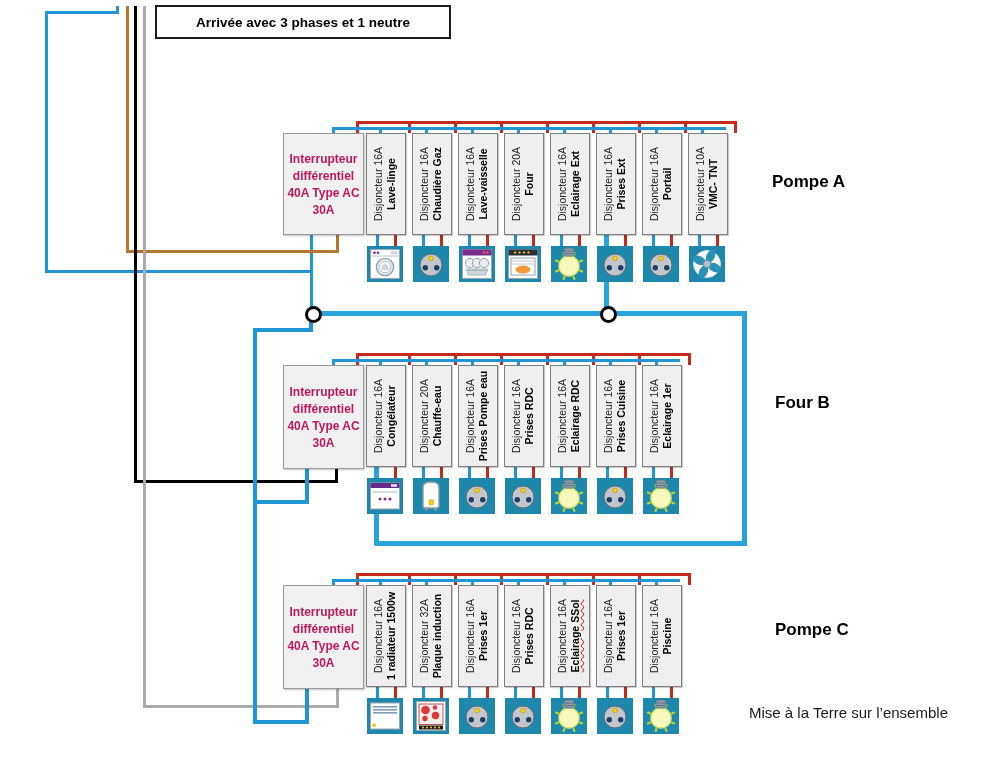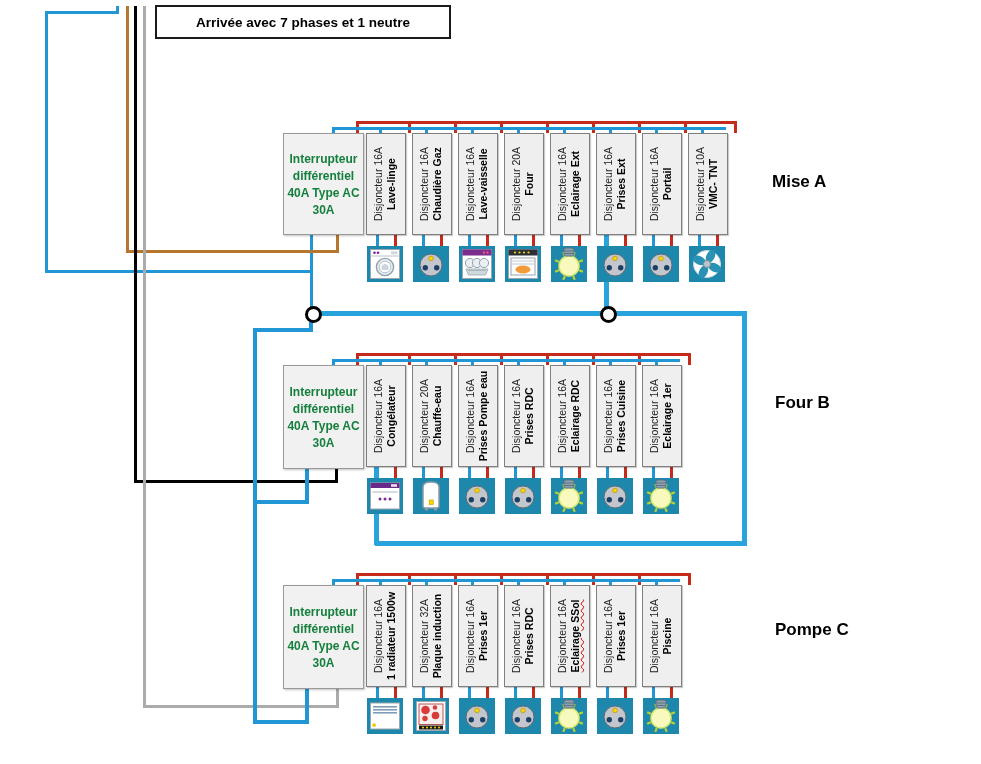--- a/index.html
+++ b/index.html
@@ -6,43 +6,44 @@
   #canvas{position:relative;width:981px;height:764px;background:#fff;overflow:hidden;
           font-family:"Liberation Sans",sans-serif;}
   .wire{position:absolute;}
   .node{position:absolute;width:11px;height:11px;border:3px solid #000;border-radius:50%;background:#fff;z-index:6;}
   .headerbox{position:absolute;left:155px;top:5px;width:292px;height:30px;border:2px solid #1a1a1a;
              background:#fff;display:flex;align-items:center;justify-content:center;
              font-weight:bold;font-size:13.5px;color:#000;z-index:5;}
   .mainswitch{position:absolute;width:79px;background:#f1f1f1;border:1px solid #9a9a9a;
               box-shadow:1px 1px 2px rgba(0,0,0,.25);display:flex;flex-direction:column;
               align-items:center;justify-content:center;gap:3px;font-weight:bold;font-size:12px;
-              color:#15803d;z-index:4;text-align:center;}
+              color:#be185d;z-index:4;text-align:center;}
   .breaker{position:absolute;width:38px;height:100px;background:#efefef;border:1px solid #7f7f7f;
            box-shadow:1px 1px 1px rgba(0,0,0,.2);z-index:4;}
   .vtext{position:absolute;width:96px;height:38px;left:-30px;top:31px;transform:rotate(-90deg);
          display:flex;flex-direction:column;align-items:center;justify-content:center;
          line-height:1.1;gap:1px;}
   .rating{font-size:10.5px;color:#222;white-space:nowrap;}
   .bname{font-size:10.5px;font-weight:bold;color:#000;white-space:nowrap;}
   .squiggle{text-decoration:underline wavy #d00000 1px;}
   .appicon{position:absolute;width:36px;height:36px;z-index:5;}
   .rowlabel{position:absolute;font-weight:bold;font-size:17px;color:#000;z-index:5;}
   .footnote{position:absolute;left:749px;top:704px;font-size:15px;color:#1a1a1a;z-index:5;}
 </style>
 </head>
 <body>
 
 <div id="canvas">
   <div class="headerbox">
-    <span>Arrivée avec 7 phases et 1 neutre</span>
+    <span>Arrivée avec 3 phases et 1 neutre</span>
   </div>
-  <div class="rowlabel" style="left:772px;top:172px;">Mise A</div>
+  <div class="rowlabel" style="left:772px;top:172px;">Pompe A</div>
   <div class="rowlabel" style="left:775px;top:393px;">Four B</div>
   <div class="rowlabel" style="left:775px;top:620px;">Pompe C</div>
+  <div class="footnote">Mise à la Terre sur l’ensemble</div>
 <div class="mainswitch" style="left: 283px; top: 133px; height: 100px;">
       <div>Interrupteur</div>
       <div>différentiel</div>
       <div>40A Type AC</div>
       <div>30A</div>
     </div>
     <div class="wire" style="left: 356px; top: 121px; background: rgb(198, 42, 26); width: 381px; height: 3px; z-index: 2;"></div>
     <div class="wire" style="left: 356px; top: 121px; background: rgb(198, 42, 26); width: 3px; height: 12px; z-index: 2;"></div>
     <div class="wire" style="left: 408px; top: 121px; background: rgb(198, 42, 26); width: 3px; height: 12px; z-index: 2;"></div>
     <div class="wire" style="left: 454px; top: 121px; background: rgb(198, 42, 26); width: 3px; height: 12px; z-index: 2;"></div>

